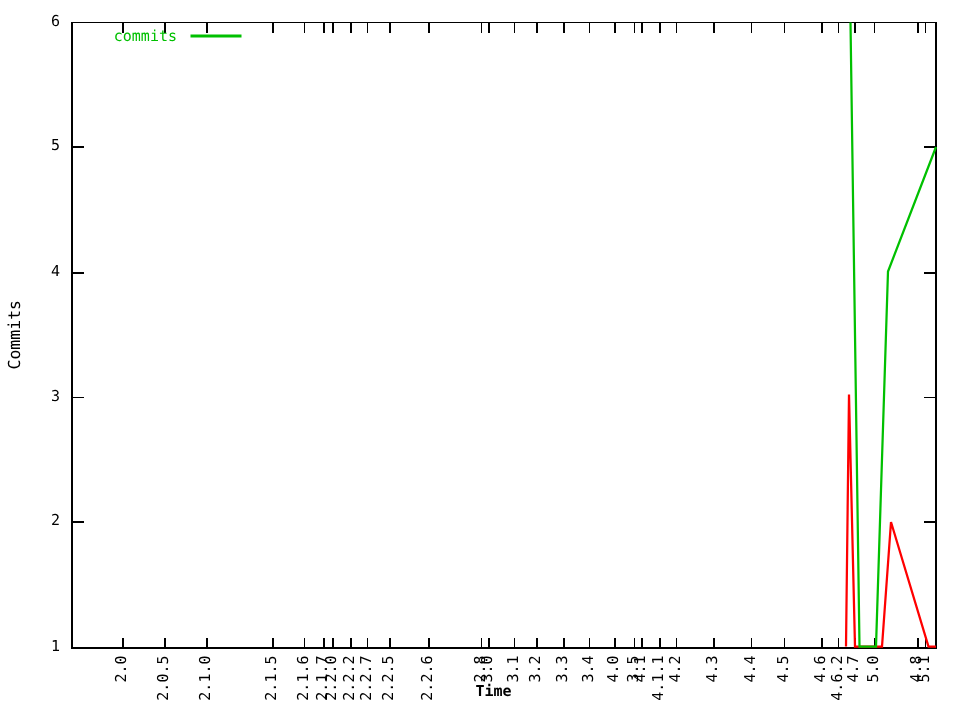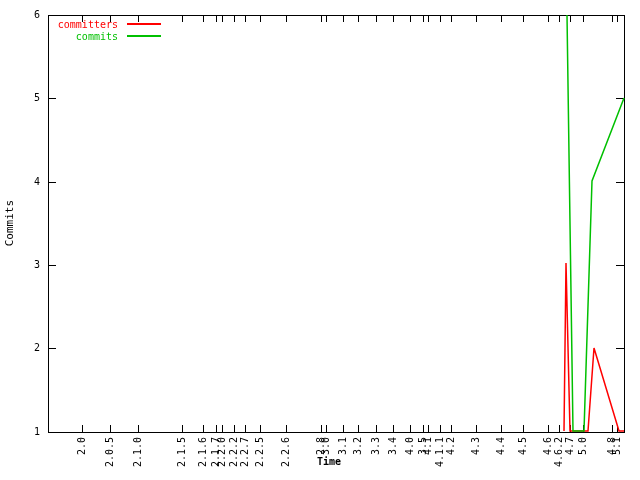--- a/index.html
+++ b/index.html
@@ -100,24 +100,20 @@
       <polyline points="564,431 566,263 570,431 588,431 594,348 619,431 624,431" fill="none" stroke="#ff0000" stroke-width="1.5"></polyline>
       <polyline points="567,15 573,431 584,431 592,181 624,98" fill="none" stroke="#00c000" stroke-width="1.5"></polyline>
     </svg>
 
   <div id="y-title" class="tick-label">Commits</div>
 
   <div id="x-title">Time</div>
 
   <div id="legend">
     <div class="lrow">
-      <span class="lname" style="color: rgb(255, 0, 0);">committers</span>
-      <span class="lsample" style="background: rgb(255, 0, 0);"></span>
-    </div>
-    <div class="lrow">
       <span class="lname" style="color: rgb(0, 192, 0);">commits</span>
       <span class="lsample" style="background: rgb(0, 192, 0);"></span>
     </div>
   </div>
 
   <div id="yticks">
       <span class="tick-label ylab-num" style="left: 10px; top: 427px;">1</span>
       <span class="tick-label ylab-num" style="left: 10px; top: 343px;">2</span>
       <span class="tick-label ylab-num" style="left: 10px; top: 260px;">3</span>
       <span class="tick-label ylab-num" style="left: 10px; top: 177px;">4</span>

